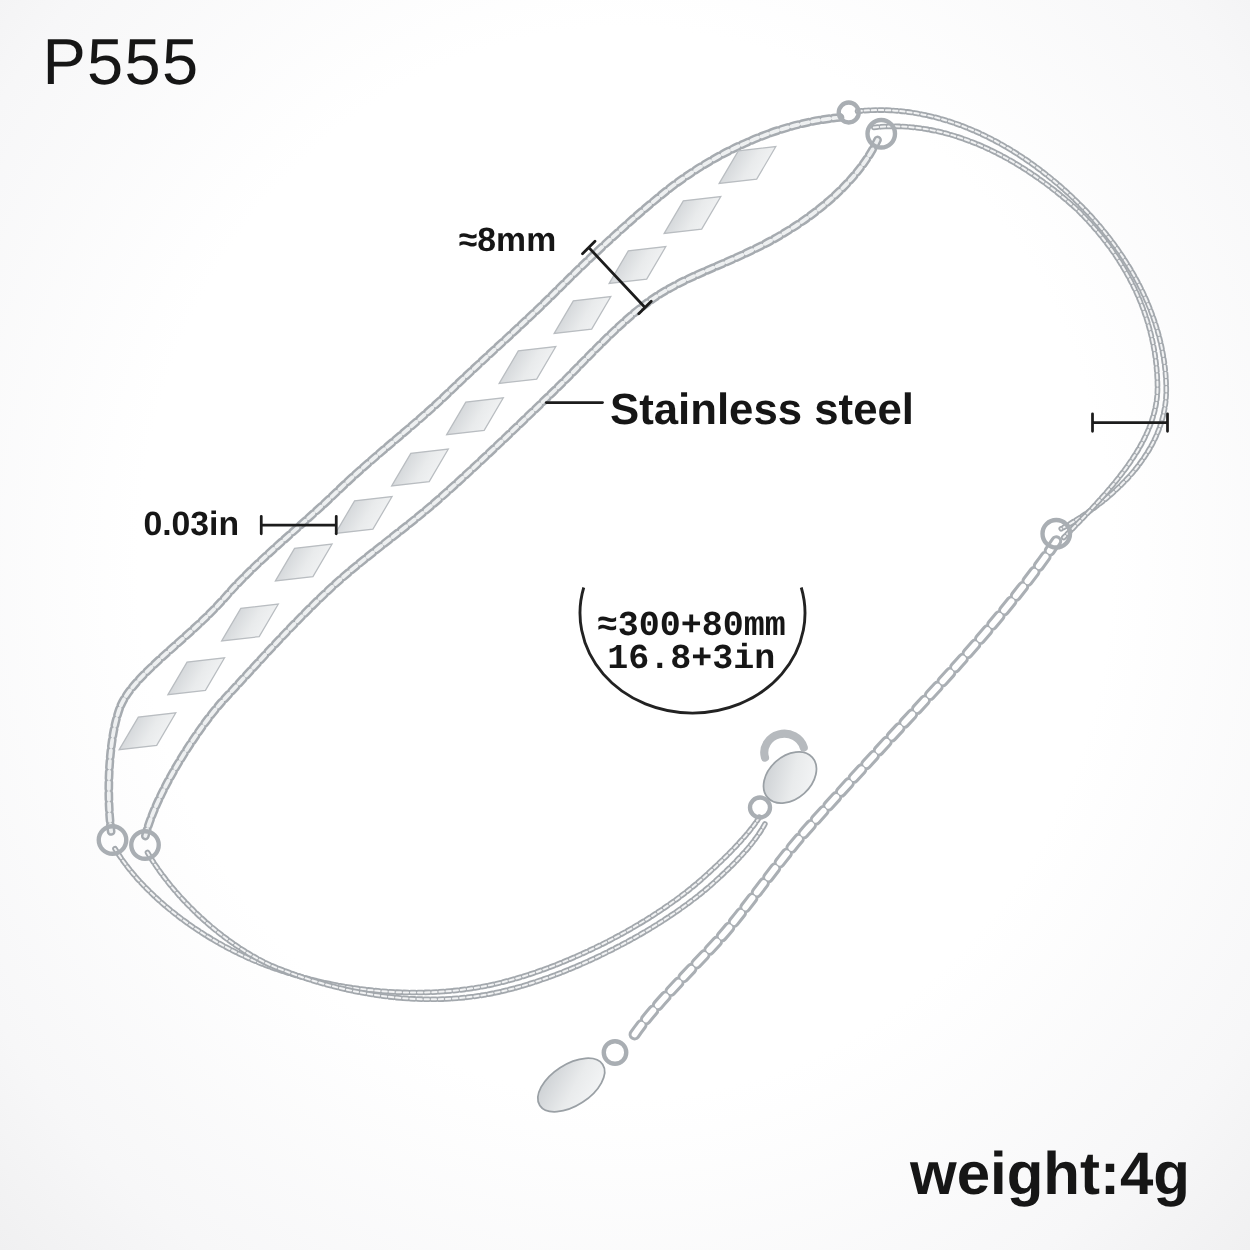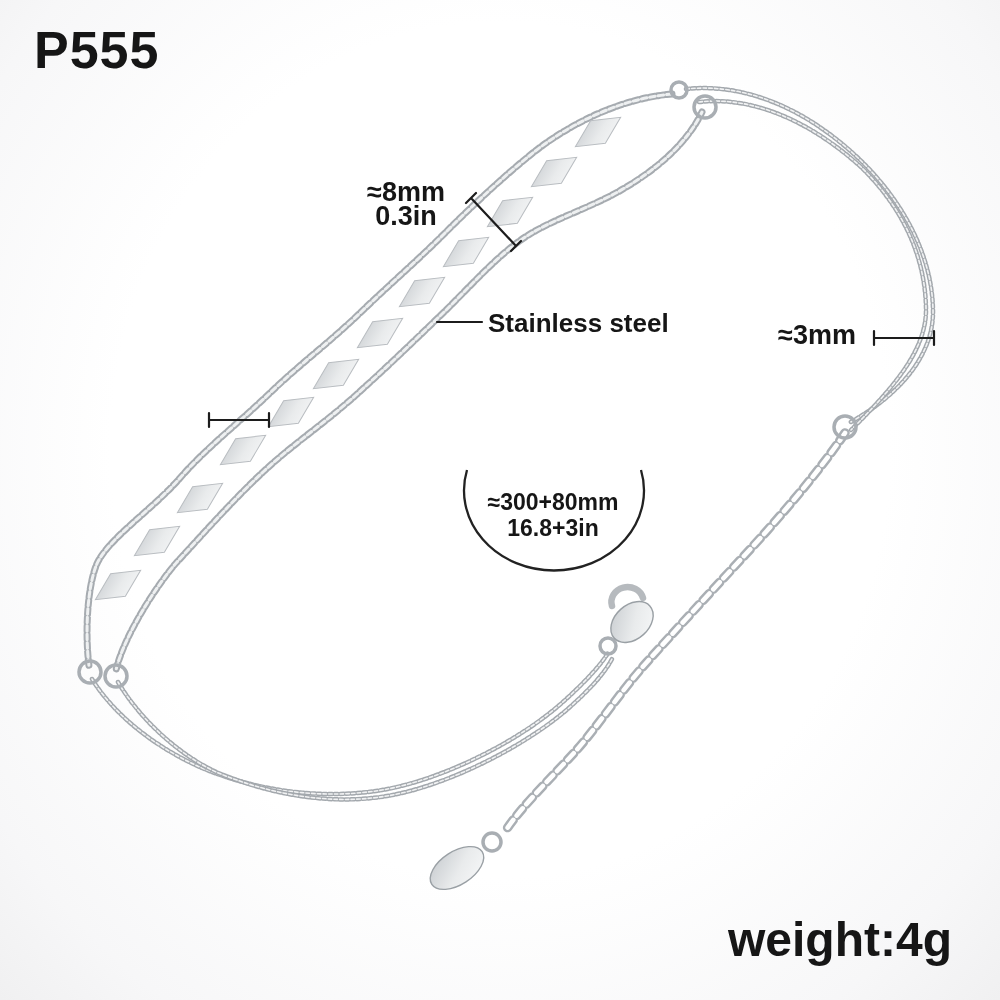--- a/index.html
+++ b/index.html
@@ -2,29 +2,29 @@
 <html><head>
 <meta charset="utf-8">
 <style>
   html,body{margin:0;padding:0;background:#ffffff;}
   .canvas{
     position:relative;width:1000px;height:1000px;overflow:hidden;
     background:radial-gradient(ellipse at 50% 45%, #ffffff 55%, #f7f7f8 85%, #f0f0f1 100%);
     font-family:"Liberation Sans", sans-serif;color:#161616;
   }
   .abs{position:absolute;}
-  .product-code{left:34px;top:20px;font-size:52px;font-weight:700;letter-spacing:1px;}
+  .product-code{left:34px;top:20px;font-size:52px;font-weight:400;letter-spacing:1px;}
   .weight{left:700px;top:912px;width:280px;text-align:center;font-size:48px;font-weight:700;letter-spacing:0px;}
   .dim-label{width:200px;text-align:center;font-size:27px;font-weight:700;line-height:24px;}
   .dim-label div{white-space:nowrap;}
   .lbl-charm{left:306px;top:180px;}
   .lbl-wire{left:53px;top:407px;}
   .lbl-chainw{left:717px;top:323px;}
-  .lbl-length{left:453px;top:489px;font-size:23px;line-height:26px;}
-  .lbl-material{left:488px;top:308px;font-size:26px;font-weight:700;white-space:nowrap;}
+  .lbl-length{left:453px;top:489px;font-size:28px;line-height:26px;font-family:Liberation Mono, monospace;}
+  .lbl-material{left:488px;top:308px;font-size:35px;font-weight:700;white-space:nowrap;}
   svg{position:absolute;left:0;top:0;}
   .chainL-b{fill:none;stroke:#a6abb0;stroke-width:7;stroke-dasharray:5.5 3;stroke-linecap:round;}
   .chainL-h{fill:none;stroke:#eef0f1;stroke-width:3;stroke-dasharray:5.5 3;stroke-linecap:round;}
   .chainS-b{fill:none;stroke:#a3a8ad;stroke-width:4.5;stroke-dasharray:3.5 2.2;stroke-linecap:round;}
   .chainS-h{fill:none;stroke:#f1f2f3;stroke-width:1.6;stroke-dasharray:3.5 2.2;stroke-linecap:round;}
   .ext-b{fill:none;stroke:#aaafb4;stroke-width:9.5;stroke-dasharray:9.5 5.5;stroke-linecap:round;}
   .ext-h{fill:none;stroke:#ffffff;stroke-width:4.6;stroke-dasharray:9.5 5.5;stroke-linecap:round;}
   .ring{fill:none;stroke:#a9aeb3;stroke-width:3.5;}
   .dim{stroke:#1c1c1c;stroke-width:2.2;fill:none;stroke-linecap:round;}
   .arc{stroke:#222222;stroke-width:2.3;fill:none;}
@@ -117,30 +117,29 @@
       <path class="dim" d="M 874 338 L 934 338 M 874 331 L 874 345 M 934 331 L 934 345"></path>
       <path class="dim" d="M 437 322 L 482 322"></path>
       <path class="arc" d="M 467 470 A 90 80 0 1 0 641 470"></path>
     </g>
   </svg>
 
   <div class="abs product-code">P555</div>
 
   <div class="abs dim-label lbl-charm">
     <div>≈8mm</div>
-    <div>0.3in</div>
   </div>
 
   <div class="abs lbl-material">Stainless steel</div>
 
   <div class="abs dim-label lbl-chainw">
-    <div>≈3mm</div>
   </div>
 
   <div class="abs dim-label lbl-wire">
+    <div>0.03in</div>
   </div>
 
   <div class="abs dim-label lbl-length">
     <div>≈300+80mm</div>
     <div>16.8+3in</div>
   </div>
 
   <div class="abs weight">weight:4g</div>
 
 </div>

